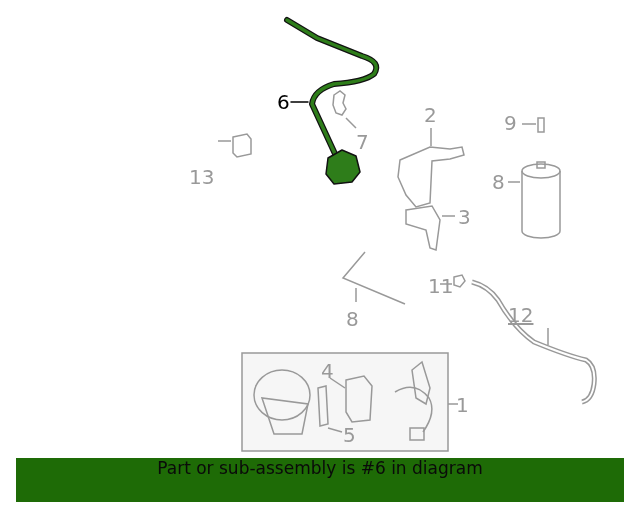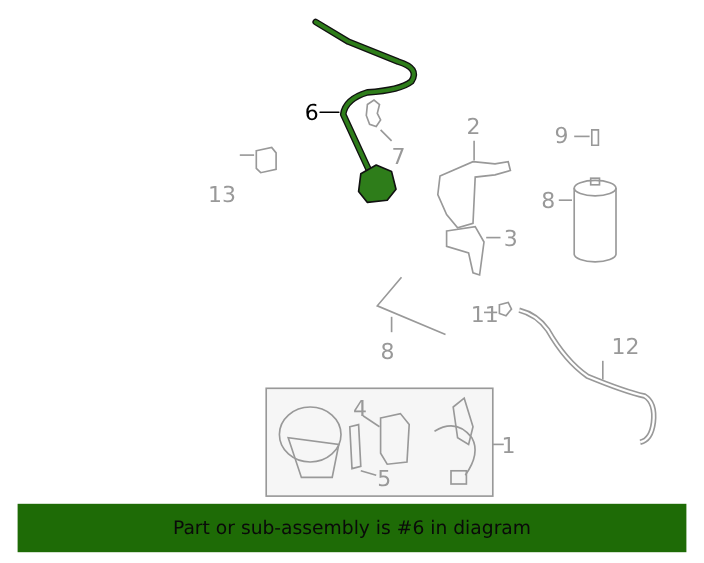--- a/index.html
+++ b/index.html
@@ -1,21 +1,21 @@
 <!DOCTYPE html>
 <html><head>
 <meta charset="utf-8">
 <style>
   html, body { margin:0; padding:0; background:#fff; }
   body { width:640px; height:512px; position:relative; overflow:hidden; font-family:"DejaVu Sans", sans-serif; }
   #diagram { position:absolute; left:0; top:0; width:640px; height:512px; }
   .callout { position:absolute; font-size:20px; color:#999; line-height:1; }
   .callout.hl { color:#000; }
   #banner { position:absolute; left:16px; top:458px; width:608px; height:44px; background:#1e6b06; color:#0a0a0a;
-            font-size:17px; line-height:20px; text-align:center; display:flex; flex-direction:column; justify-content:center; }
+            font-size:17px; line-height:20px; text-align:center; display:flex; flex-direction:row; justify-content:center; }
 </style>
 </head>
 <body>
 
 <svg id="diagram" viewBox="0 0 640 512" xmlns="http://www.w3.org/2000/svg">
   <g fill="none" stroke="#999" stroke-width="1.5">
 
     <g>
       <path d="M233 137 l14 -3 l4 5 v15 l-14 3 l-4 -4z"></path>
       <line x1="218" y1="141" x2="231" y2="141"></line>
@@ -95,18 +95,18 @@
 <div class="callout" style="left:424px;top:105px;">2</div>
 <div class="callout" style="left:458px;top:207px;">3</div>
 <div class="callout" style="left:321px;top:361px;">4</div>
 <div class="callout" style="left:343px;top:425px;">5</div>
 <div class="callout hl" style="left:277px;top:92px;">6</div>
 <div class="callout" style="left:356px;top:132px;">7</div>
 <div class="callout" style="left:492px;top:172px;">8</div>
 <div class="callout" style="left:504px;top:113px;">9</div>
 <div class="callout" style="left:346px;top:309px;">8</div>
 <div class="callout" style="left:428px;top:276px;">11</div>
-<div class="callout" style="left:556px;top:305px;">12</div>
+<div class="callout" style="left:508px;top:305px;text-decoration:underline;">12</div>
 <div class="callout" style="left:189px;top:131px;margin-top:36px;">13</div>
 
 <div id="banner">
   <div>Part or sub-assembly is #6 in diagram</div>
 </div>
 
 </body></html>

